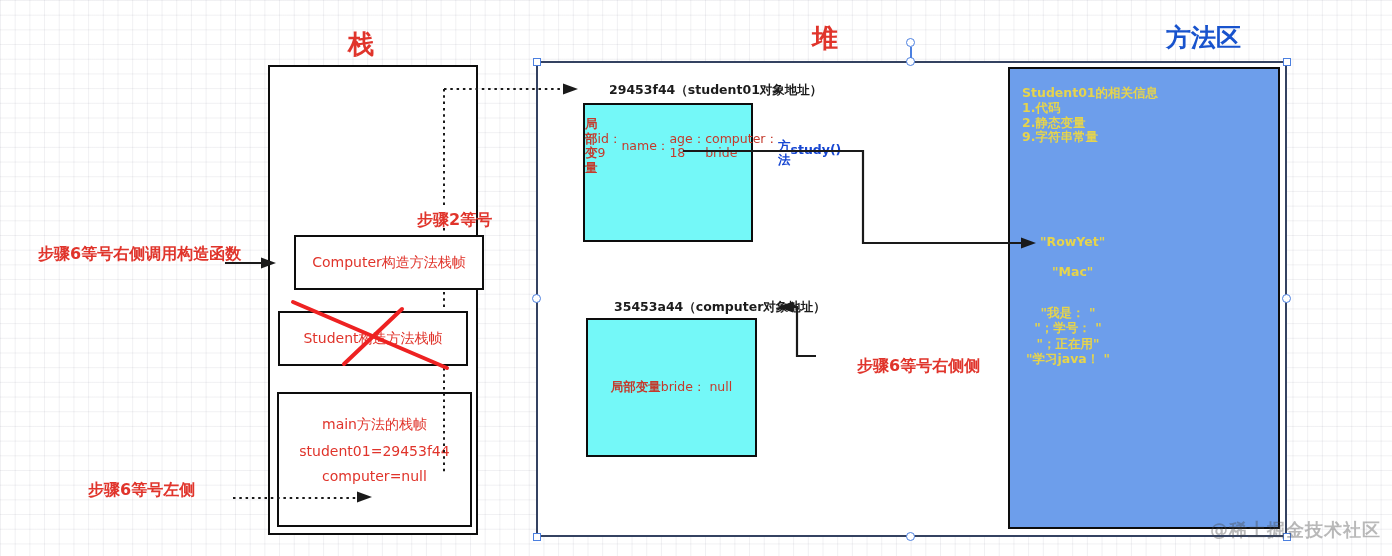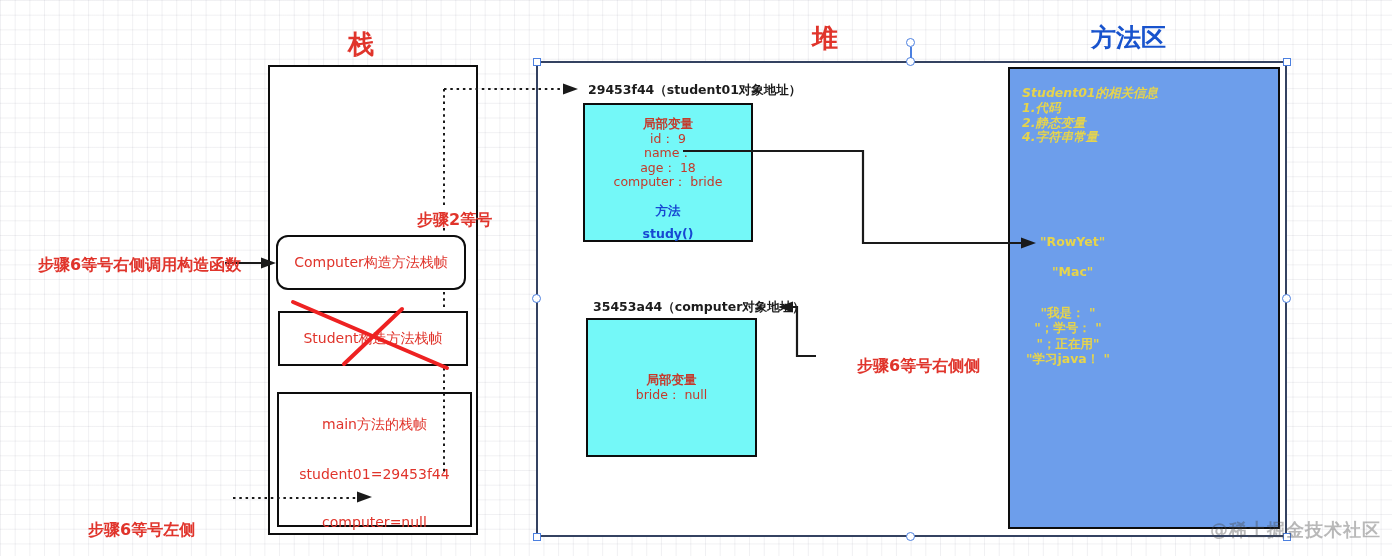--- a/index.html
+++ b/index.html
@@ -11,27 +11,27 @@
       linear-gradient(to right, rgba(110,110,135,0.10) 1px, transparent 1px),
       linear-gradient(to bottom, rgba(110,110,135,0.10) 1px, transparent 1px);
     background-size:14.7px 14.7px;
   }
   .abs{position:absolute;box-sizing:border-box;}
   .title{font-weight:bold;font-size:26px;color:#e0342b;}
   .title-blue{color:#1853cd;font-size:25px;}
   .red-note{font-size:16px;color:#e0342b;white-space:nowrap;font-weight:bold;}
   .shape{border:2px solid #0d0d0d;background:#ffffff;}
   .frame-label{color:#e0342b;font-size:14px;display:flex;align-items:center;justify-content:center;height:100%;}
-  .mainframe{display:flex;flex-direction:column;align-items:center;padding-top:22px;gap:32px;color:#e0342b;font-size:14px;}
+  .mainframe{display:flex;flex-direction:column;align-items:center;padding-top:22px;gap:9px;color:#e0342b;font-size:14px;}
   .cyanbox{background:#74f8f8;border:2px solid #0d0d0d;}
-  .objtext{display:flex;flex-direction:column;align-items:center;padding-top:12px;
+  .objtext{display:flex;flex-direction:row;align-items:center;padding-top:12px;
            font-size:12.5px;line-height:14.6px;color:#c43a2c;}
   .objtext .methods{margin-top:14px;color:#1747d2;font-weight:bold;}
-  .addr{font-size:12.5px;font-weight:600;color:#1c1c1c;white-space:nowrap;}
-  .methodarea{background:#6d9eeb;border:2px solid #0d0d0d;font-style:italic;}
+  .addr{font-size:12.5px;font-weight:600;color:#1c1c1c;white-space:nowrap;margin-left:21px;}
+  .methodarea{background:#6d9eeb;border:2px solid #0d0d0d;}
   .ma-text{color:#e6d44c;font-size:12.5px;line-height:14.8px;font-weight:600;}
   .ma-string{position:absolute;color:#e6d44c;font-size:12.5px;font-weight:600;white-space:nowrap;}
   .handle-sq{width:8px;height:8px;background:#fff;border:1.5px solid #4c80e0;}
   .handle-ci{width:9px;height:9px;background:#fff;border:1.5px solid #4c80e0;border-radius:50%;}
   .watermark{font-size:18px;color:rgba(70,70,70,0.38);font-weight:600;letter-spacing:1px;white-space:nowrap;text-align:center;}
   svg.overlay{position:absolute;left:0;top:0;pointer-events:none;}
 </style>
 </head>
 <body>
 
@@ -39,33 +39,33 @@
 
   <div class="abs" style="left:268px;top:65px;width:210px;height:470px;border:2px solid #0d0d0d;background:#fff;"></div>
 
   <div class="abs" style="left:536px;top:61px;width:751px;height:476px;border:2px solid #344261;background:#fff;"></div>
 
   <div class="abs methodarea" style="left:1008px;top:67px;width:272px;height:462px;">
     <div class="ma-text" style="padding:17px 0 0 12px;">
       <div>Student01的相关信息</div>
       <div>1.代码</div>
       <div>2.静态变量</div>
-      <div>4.字符串常量</div>
+      <div>9.字符串常量</div>
     </div>
   </div>
   <div class="ma-string" style="left:1040px;top:234px;">"RowYet"</div>
   <div class="ma-string" style="left:1052px;top:264px;">"Mac"</div>
   <div class="ma-string" style="left:988px;top:305px;width:160px;text-align:center;line-height:15.4px;">
     <div>"我是： "</div>
     <div>"；学号： "</div>
     <div>"；正在用"</div>
     <div>"学习java！ "</div>
   </div>
 
-  <div class="abs shape" style="left:276px;top:235px;width:190px;height:55px;border-radius:12px;">
+  <div class="abs shape" style="left:294px;top:235px;width:190px;height:55px;">
     <div class="frame-label">Computer构造方法栈帧</div>
   </div>
   <div class="abs shape" style="left:278px;top:311px;width:190px;height:55px;">
     <div class="frame-label">Student构造方法栈帧</div>
   </div>
   <div class="abs shape mainframe" style="left:277px;top:392px;width:195px;height:135px;">
     <div>main方法的栈帧</div>
     <div>student01=29453f44</div>
     <div>computer=null</div>
   </div>
@@ -119,25 +119,25 @@
       <polygon points="778,307 793,301.5 793,312.5" fill="#1a1a1a" stroke="none"></polygon>
     </g>
     <g stroke="#ee2222" stroke-width="4" stroke-linecap="round" fill="none">
       <line x1="293" y1="302" x2="447" y2="368"></line>
       <line x1="402" y1="309" x2="344" y2="364"></line>
     </g>
   </svg>
 
   <div class="abs title" style="left:348px;top:27px;">栈</div>
   <div class="abs title" style="left:812px;top:21px;">堆</div>
-  <div class="abs title title-blue" style="left:1091px;top:21px;text-align:center;">方法区</div>
+  <div class="abs title title-blue" style="left:1166px;top:21px;text-align:center;">方法区</div>
 
-  <div class="abs red-note" style="left:38px;top:255px;">步骤6等号右侧调用构造函数</div>
+  <div class="abs red-note" style="left:38px;top:244px;">步骤6等号右侧调用构造函数</div>
   <div class="abs red-note" style="left:417px;top:210px;">步骤2等号</div>
-  <div class="abs red-note" style="left:88px;top:520px;">步骤6等号左侧</div>
+  <div class="abs red-note" style="left:88px;top:480px;">步骤6等号左侧</div>
   <div class="abs red-note" style="left:857px;top:348px;margin-top:8px;">步骤6等号右侧侧</div>
 
   <div class="abs handle-sq" style="left:533px;top:58px;"></div>
   <div class="abs handle-sq" style="left:1283px;top:58px;"></div>
   <div class="abs handle-sq" style="left:533px;top:533px;"></div>
   <div class="abs handle-sq" style="left:1283px;top:533px;"></div>
   <div class="abs handle-ci" style="left:906px;top:57px;"></div>
   <div class="abs handle-ci" style="left:906px;top:532px;"></div>
   <div class="abs handle-ci" style="left:532px;top:294px;"></div>
   <div class="abs handle-ci" style="left:1282px;top:294px;"></div>

